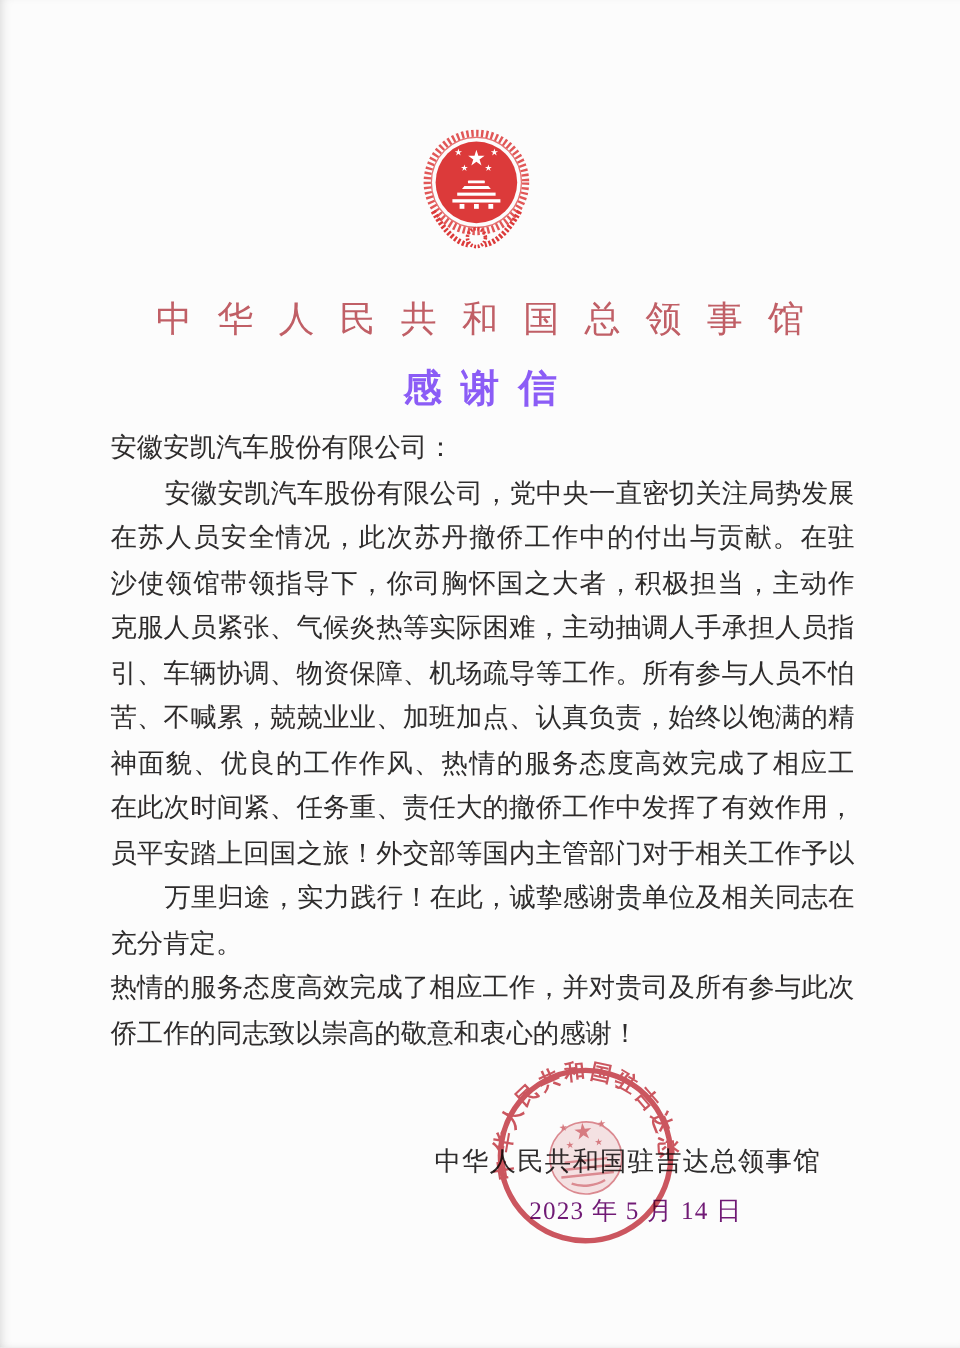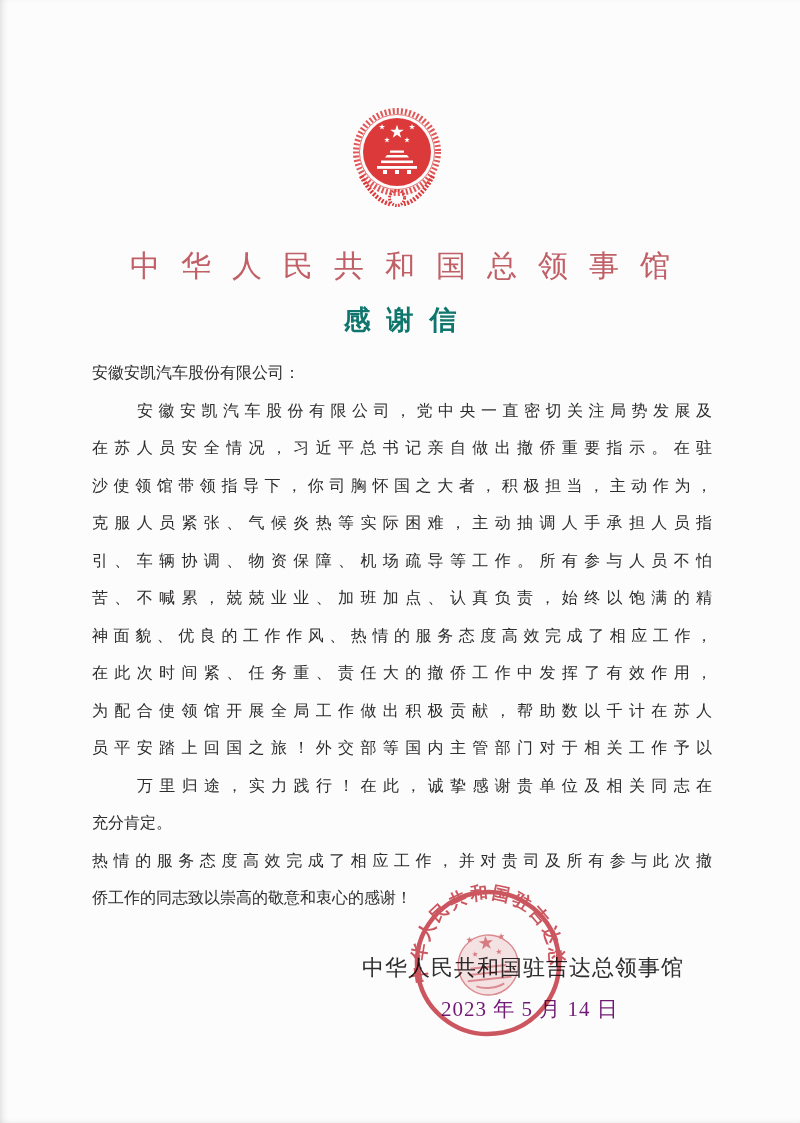--- a/index.html
+++ b/index.html
@@ -26,30 +26,30 @@
     font-size:30px;font-weight:500;
     color:#c05f66;
     letter-spacing:21px;text-indent:21px;
     white-space:nowrap;
   }
   
   .doc-title{
     position:absolute;left:0;top:302px;width:800px;
     text-align:center;
     font-family:"Liberation Sans","DejaVu Sans",sans-serif;
-    font-size:27px;font-weight:700;
-    color:#0f766e;
+    font-size:32px;font-weight:700;
+    color:#8b5cf6;
     letter-spacing:16px;text-indent:16px;
     white-space:nowrap;
   }
   
   .body{
     position:absolute;left:92px;top:354px;width:620px;
     color:#2e2c2c;
-    font-size:16px;
+    font-size:22px;
   }
   .line{
     height:37.5px;line-height:37.5px;
     overflow:hidden;
     white-space:nowrap;
   }
   .l-full{
     text-align:justify;
     text-align-last:justify;
     white-space:normal;
@@ -117,28 +117,27 @@
   </svg>
 
   <div class="org-title">中华人民共和国总领事馆</div>
 
   <div class="doc-title">感谢信</div>
 
   <div class="body">
     <div class="line l-end">安徽安凯汽车股份有限公司：</div>
 
     <div class="line l-full l-first">安徽安凯汽车股份有限公司，党中央一直密切关注局势发展及</div>
-    <div class="line l-full">在苏人员安全情况，习近平总书记亲自做出撤侨重要指示。在驻</div>
+    <div class="line l-full">在苏人员安全情况，此次苏丹撤侨工作中的付出与贡献。在驻</div>
     <div class="line l-full">沙使领馆带领指导下，你司胸怀国之大者，积极担当，主动作为，</div>
     <div class="line l-full">克服人员紧张、气候炎热等实际困难，主动抽调人手承担人员指</div>
     <div class="line l-full">引、车辆协调、物资保障、机场疏导等工作。所有参与人员不怕</div>
     <div class="line l-full">苦、不喊累，兢兢业业、加班加点、认真负责，始终以饱满的精</div>
     <div class="line l-full">神面貌、优良的工作作风、热情的服务态度高效完成了相应工作，</div>
     <div class="line l-full">在此次时间紧、任务重、责任大的撤侨工作中发挥了有效作用，</div>
-    <div class="line l-full">为配合使领馆开展全局工作做出积极贡献，帮助数以千计在苏人</div>
     <div class="line l-full">员平安踏上回国之旅！外交部等国内主管部门对于相关工作予以</div>
     <div class="line l-full l-first">万里归途，实力践行！在此，诚挚感谢贵单位及相关同志在</div>
 
     <div class="line l-end">充分肯定。</div>
     <div class="line l-full">热情的服务态度高效完成了相应工作，并对贵司及所有参与此次撤</div>
     <div class="line l-end">侨工作的同志致以崇高的敬意和衷心的感谢！</div>
   </div>
 
   <div class="signature">中华人民共和国驻吉达总领事馆</div>
   <div class="date">2023 年 5 月 14 日</div>

